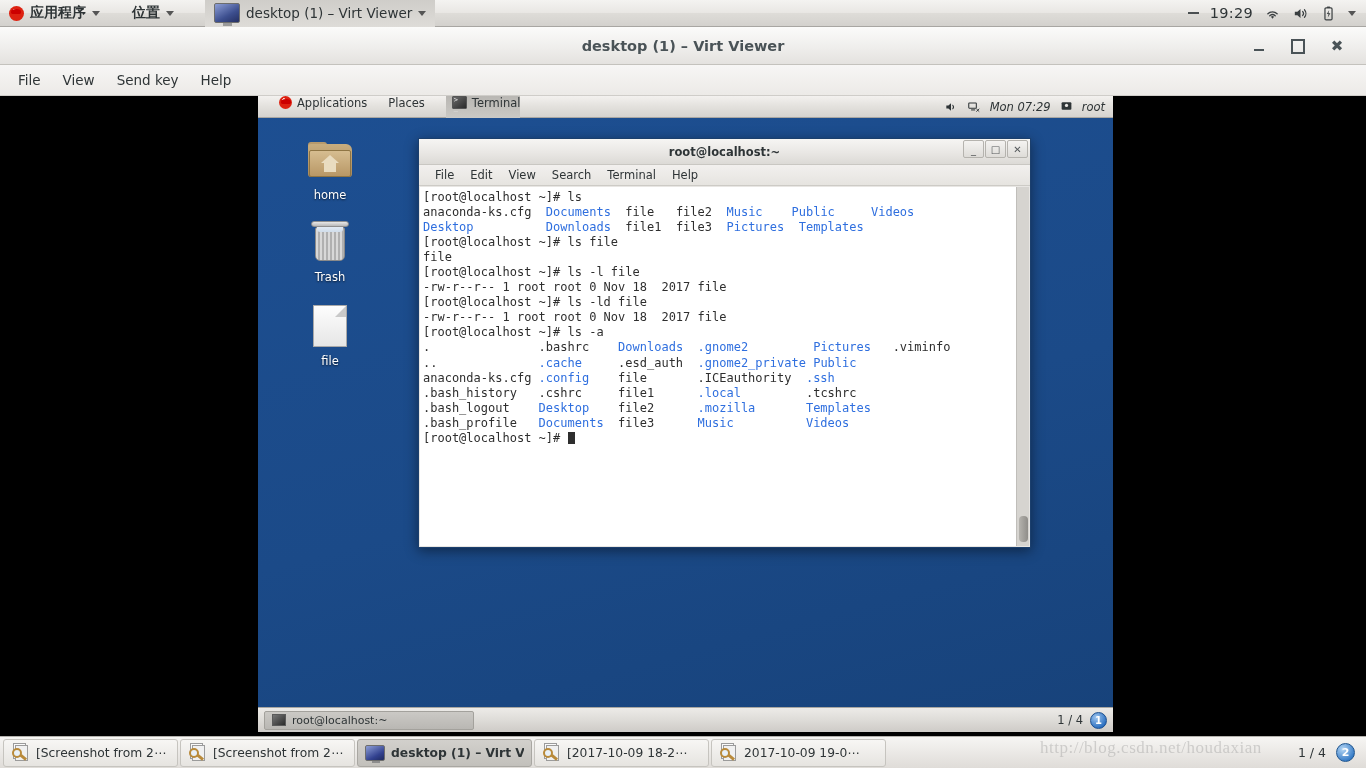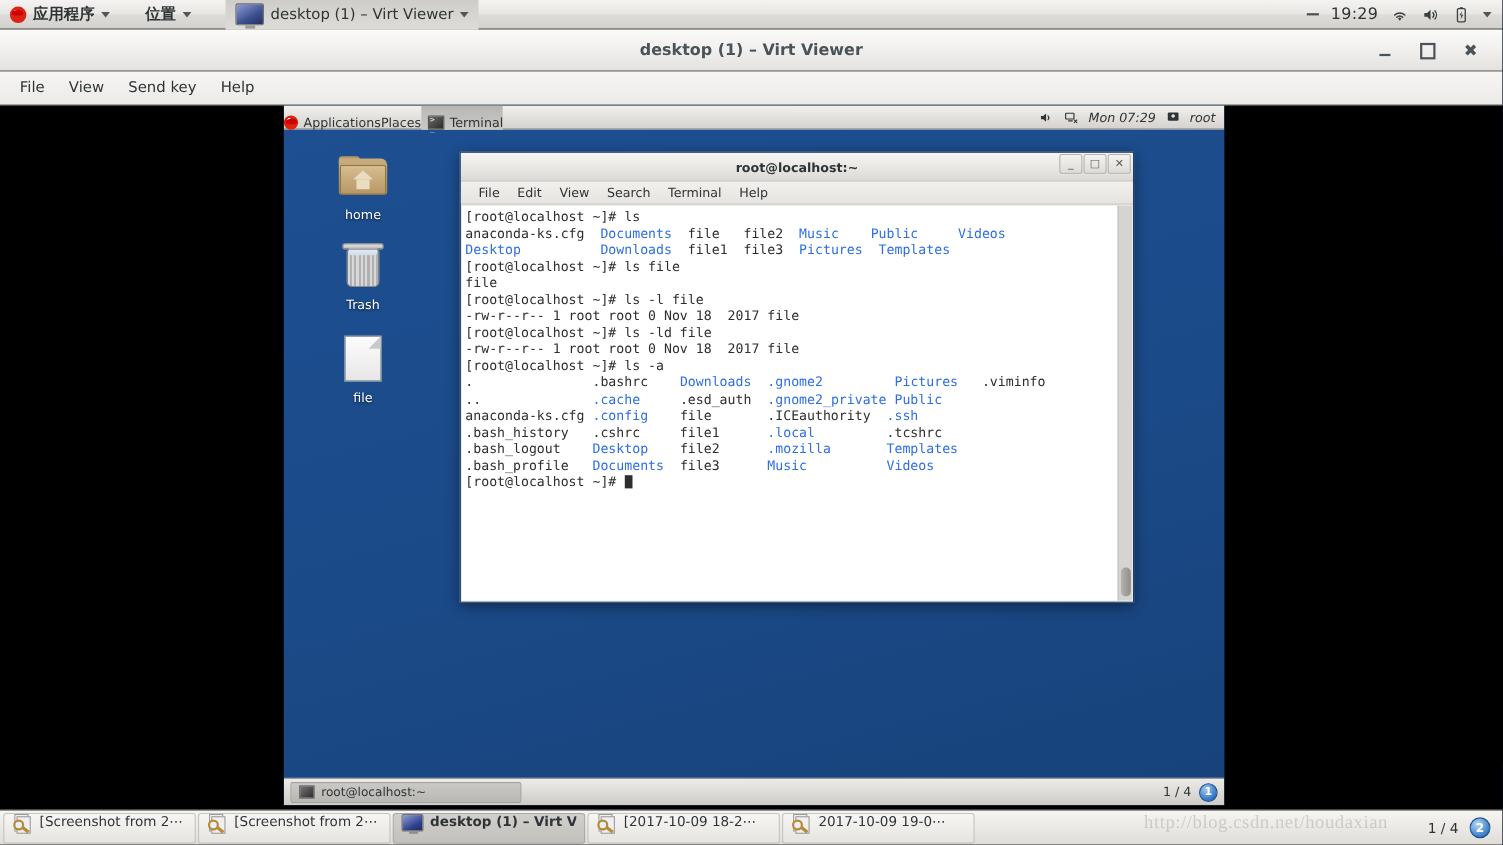--- a/index.html
+++ b/index.html
@@ -62,21 +62,21 @@
     overflow: hidden;
   }
   .guest-bg { position:absolute; inset:0; background: linear-gradient(165deg,#1d4f92 0%, #1b4a88 55%, #17427a 100%); }
 
   .gpanel {
     position: absolute; left: 0; top: 0; width: 855px; height: 22px;
     background: linear-gradient(180deg,#f3f1ef 0%,#e3e1dd 50%,#d6d3cf 100%);
     border-bottom: 1px solid #aaa7a2;
     display: flex; align-items: center; font-size: 11.5px; color: #2e3436;
   }
-  .gp-item { display: flex; align-items: flex-end; gap: 5px; padding: 0 0; height: 22px; }
+  .gp-item { display: flex; align-items: flex-start; gap: 5px; padding: 0 0; height: 22px; margin-left: 21px; }
   .gp-item.win { background: linear-gradient(180deg,#b9b7b3,#cbc9c5); padding-left: 6px; }
   .gp-right { margin-left: auto; display: flex; align-items: center; gap: 9px; padding-right: 8px; font-style: italic; }
   .term-thumb { width: 15px; height: 13px; background: linear-gradient(140deg,#6b6b6b,#2a2a2a); border:1px solid #555; border-radius:1px; position:relative; }
   .term-thumb::after { content:"> _"; position:absolute; left:1px; top:-1px; font-family:"DejaVu Sans Mono",monospace; font-size:7px; color:#e8e8e8; }
 
   .dicon { position: absolute; width: 70px; text-align: center; color: #fff; font-size: 11.5px; text-shadow: 0 1px 2px rgba(0,0,0,.7); }
   .dicon .glyph { height: 48px; display: flex; align-items: center; justify-content: center; margin-bottom: 4px; }
   .dicon .cap { display: block; }
 
   .folder { width: 44px; height: 36px; position: relative; }
@@ -146,21 +146,21 @@
   .minithumb { width: 14px; height: 12px; background: linear-gradient(140deg,#777,#2b2b2b); border:1px solid #5a5a5a; }
 
   
   .host-task {
     position: absolute; left: 0; bottom: 0; width: 1366px; height: 32px;
     background: linear-gradient(180deg,#f6f5f3 0%,#eceae7 45%,#dfdcd8 100%);
     border-top: 1px solid #b3b1ac;
     display: flex; align-items: center; padding: 0 3px; gap: 2px;
   }
   .ht-btn {
-    height: 28px; flex: 0 0 auto; width: 175px; display:flex; align-items:flex-start; gap: 6px;
+    height: 28px; flex: 0 0 auto; width: 175px; display:flex; align-items:center; gap: 6px;
     padding: 0 7px; font-size: 12.3px; color: #2e3436; white-space: nowrap; overflow: hidden;
     background: linear-gradient(180deg,#f7f6f4,#e6e4e0); border: 1px solid #c6c4bf; border-radius: 3px;
   }
   .ht-btn.active { background: linear-gradient(180deg,#d2d0cc,#c2c0bb); border-color:#a9a7a2; font-weight: 600; }
   .ht-btn.small { width: 150px; }
   .ht-right { margin-left: auto; display:flex; align-items:center; gap: 10px; padding-right: 8px; font-size: 12.5px; color:#2e3436; }
   .ht-label { overflow:hidden; text-overflow: clip; }
 
   .icon-shot { width:19px; height:19px; position:relative; flex:0 0 auto; }
   .icon-shot .sheet { position:absolute; left:2px; top:0; width:13px; height:16px; background:#fafafa; border:1px solid #9b9b9b; }

